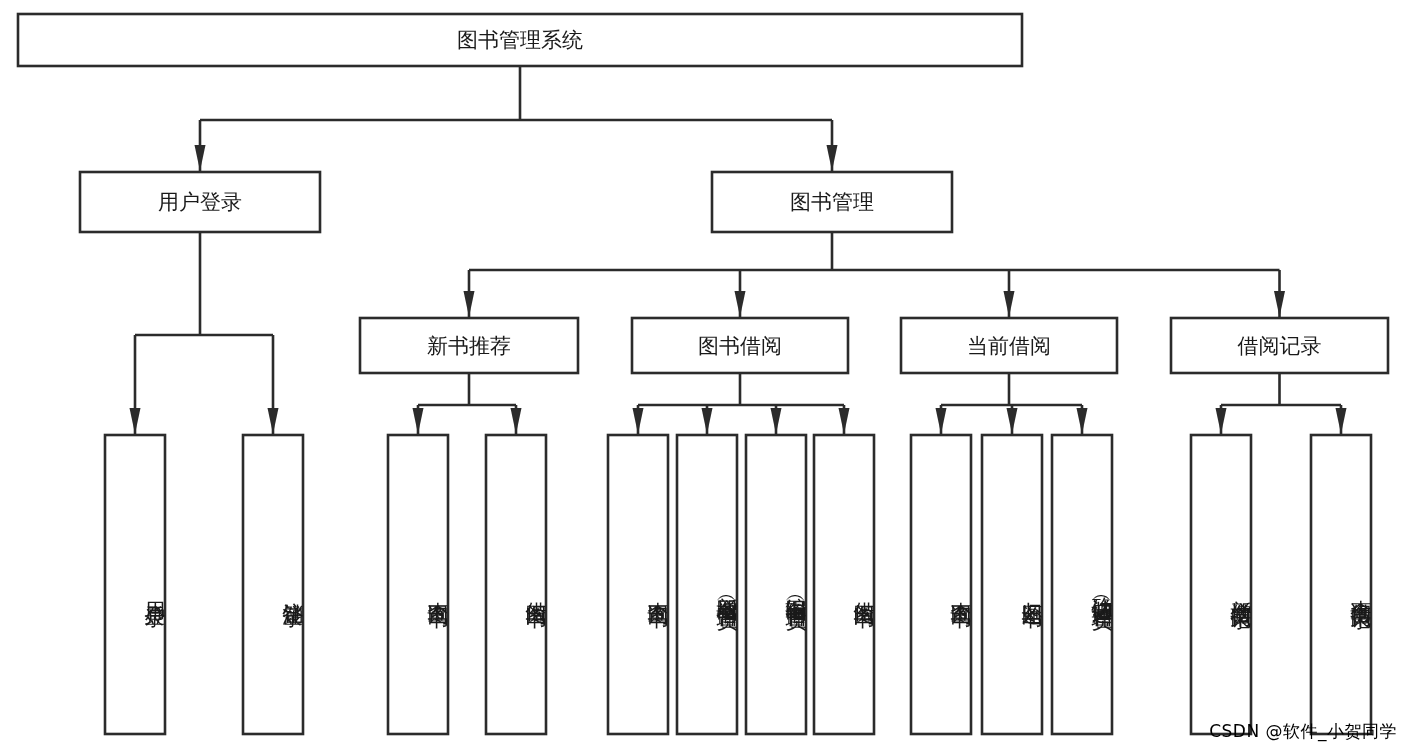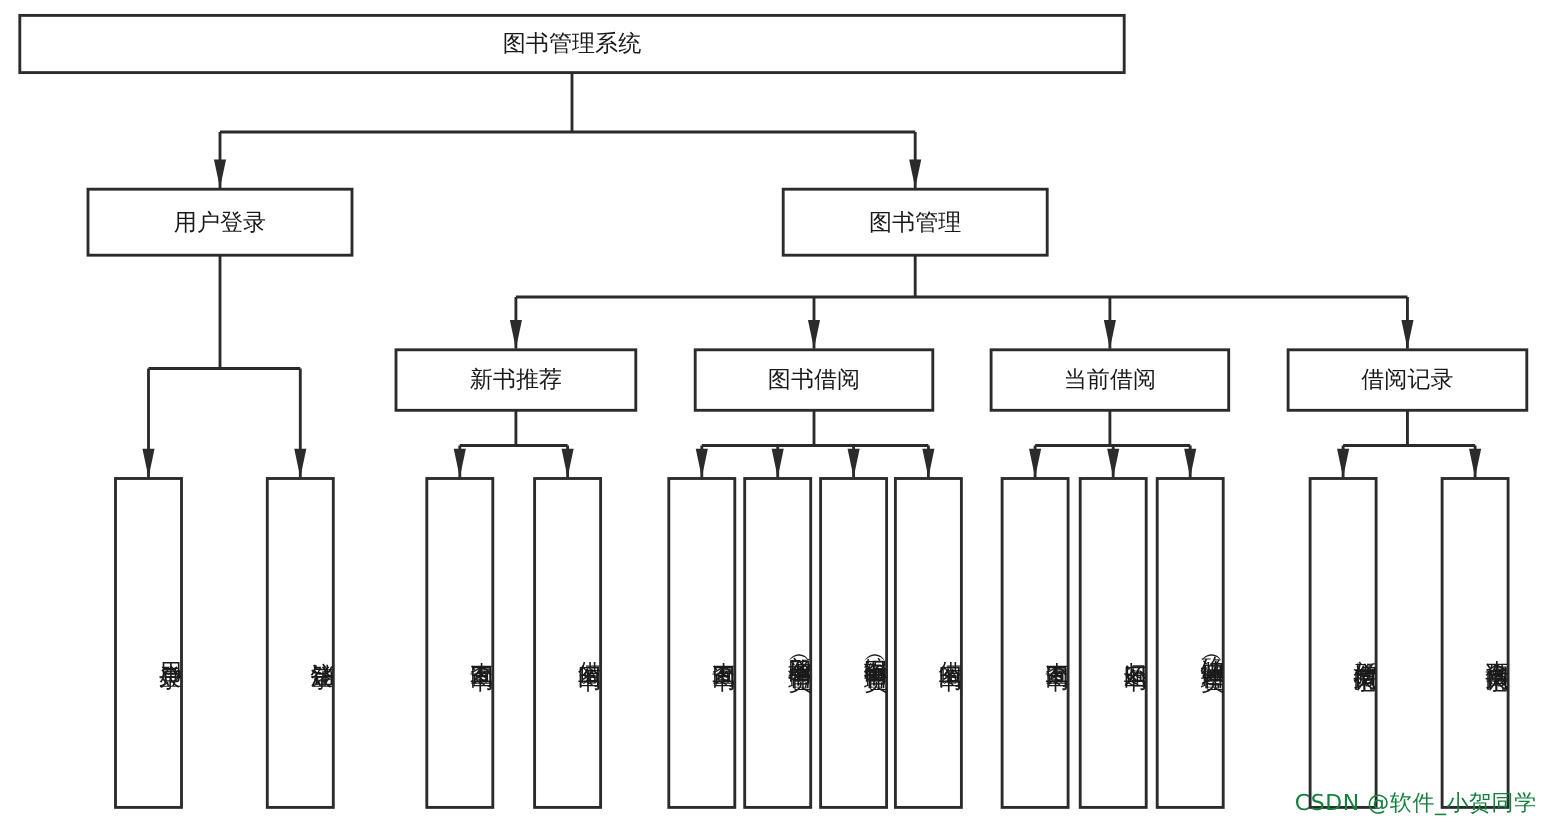--- a/index.html
+++ b/index.html
@@ -62,22 +62,22 @@
     display: flex;
     align-items: flex-start;
     justify-content: center;
     pointer-events: none;
   }
   .watermark {
     position: absolute;
     right: 8px;
     bottom: 4px;
     font-family: "DejaVu Sans", "Liberation Sans", sans-serif;
-    font-size: 20px;
-    color: #15803d;
+    font-size: 17px;
+    color: #000000;
     white-space: nowrap;
     letter-spacing: 0.5px;
   }
 </style>
 </head>
 <body>
 
 <div id="diagram-root">
 
   <svg class="canvas" viewBox="0 0 1405 747" xmlns="http://www.w3.org/2000/svg">

